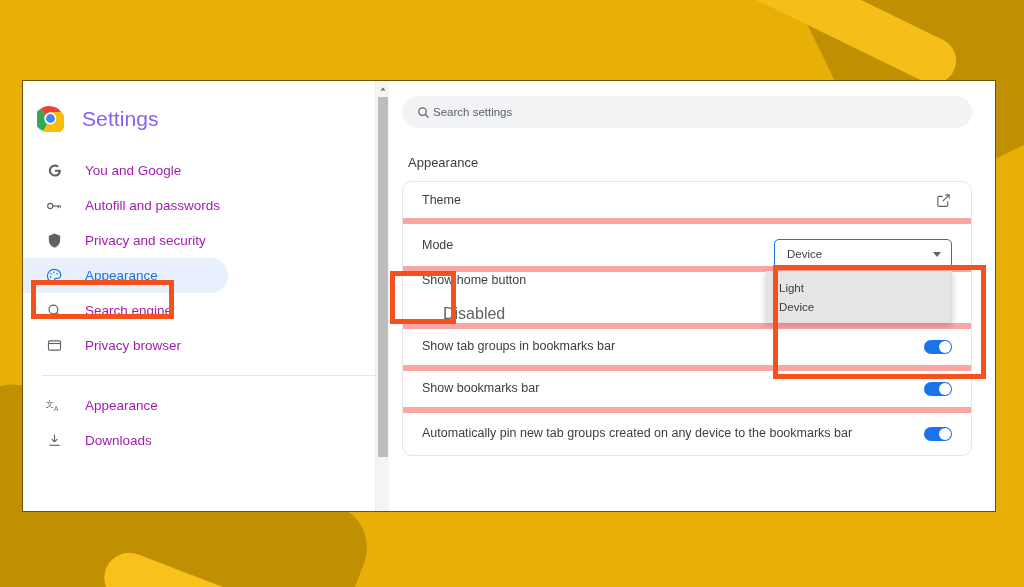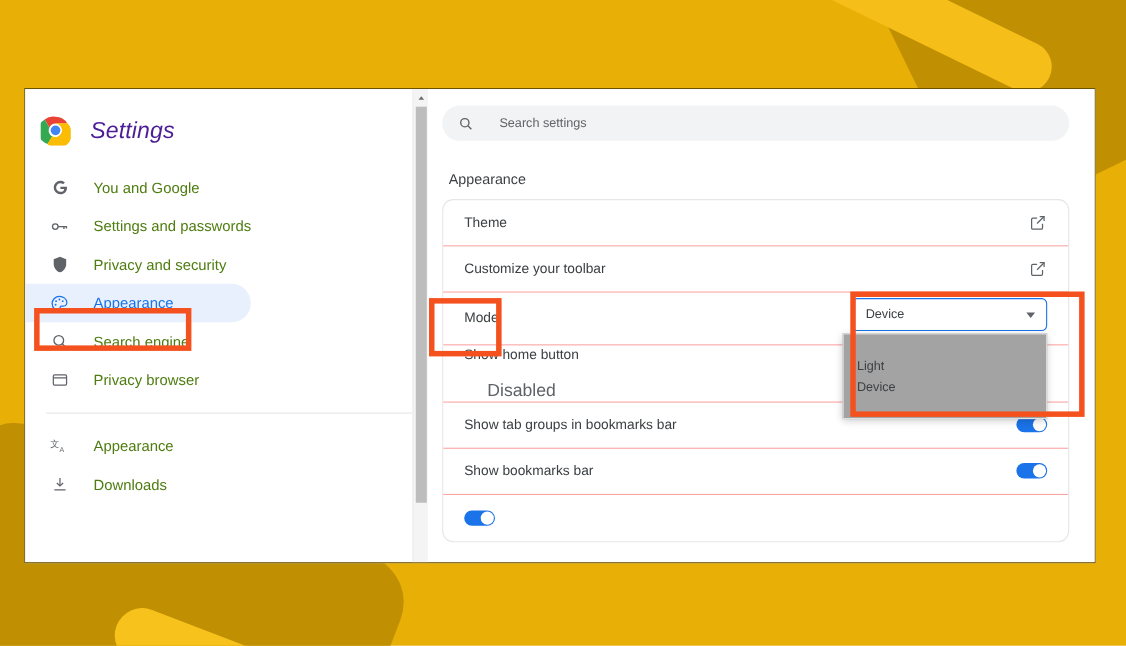--- a/index.html
+++ b/index.html
@@ -49,30 +49,29 @@
     background: #ffffff;
     position: relative;
     padding-top: 0;
   }
   .brand {
     display: flex; align-items: center; gap: 18px;
     padding: 17px 0 0 14px; height: 58px;
   }
   .chrome-logo { width: 27px; height: 27px; flex: 0 0 27px; }
   .brand-title {
-    font-size: 21px; color: #4c1d95; font-weight: 500;
+    font-size: 21px; color: #8b5cf6; font-weight: 500;
     letter-spacing: .1px;
-    font-style: italic;
   }
 
   .nav { margin-top: 14px; }
   .nav-item {
     display: flex; align-items: center; gap: 21px;
     height: 35px; padding-left: 21px;
-    font-size: 13.5px; color: #4d7c0f;
+    font-size: 13.5px; color: #a21caf;
     position: relative; cursor: default;
   }
   .nav-item .ic { width: 20px; height: 20px; flex: 0 0 20px; display: flex; align-items: center; justify-content: center; }
   .nav-item .ic svg { display: block; }
   .nav-item.selected {
     color: #1a73e8; font-weight: 500;
   }
   .nav-item.selected::before {
     content: ""; position: absolute; left: 0; top: 0;
     width: 205px; height: 35px;
@@ -105,42 +104,42 @@
 
   
   .main {
     flex: 1; background: #ffffff; position: relative;
     padding: 0 10px 0 0;
   }
   .searchbar {
     margin: 15px 13px 0 13px;
     height: 31px; background: #f1f3f4;
     border-radius: 16px;
-    display: flex; align-items: center; gap: 23px;
+    display: flex; align-items: center; gap: 2px;
     padding: 16px 14px;
   }
   .searchbar .s-ic { width: 15px; height: 15px; flex: 0 0 15px; }
   .search-text { font-size: 11.5px; color: #5f6368; }
 
   .section-title {
     margin: 27px 0 11px 19px;
     font-size: 13px; color: #3c4043;
   }
 
   .card {
     margin: 0 13px 0 13px;
     background: #ffffff;
     border: 1px solid #e6e6e6;
     border-radius: 10px;
     overflow: visible;
   }
   .row {
     display: flex; align-items: center; justify-content: space-between;
     min-height: 42px; padding: 0 19px 0 19px;
-    border-bottom: 1px solid #fca5a5;
+    border-bottom: 6px solid #fca5a5;
     position: relative;
   }
   .row:last-child { border-bottom: none; }
   .row-label { font-size: 12.5px; color: #3c4043; line-height: 1.35; }
   .row-sub { font-size: 16px; color: #5f6368; margin-top: 16px; }
   .row-tall { min-height: 48px; text-align: center; }
 
   .ext-ic { width: 17px; height: 17px; }
   .ext-ic svg { display: block; }
 
@@ -149,37 +148,37 @@
     width: 28px; height: 14px; border-radius: 8px;
     background: #1a73e8; position: relative; flex: 0 0 28px;
   }
   .toggle .knob {
     position: absolute; right: 1px; top: 1px;
     width: 12px; height: 12px; border-radius: 50%;
     background: #ffffff;
   }
 
   
-  .select-wrap { position: absolute; right: 19px; top: 5px; z-index: 40; border-radius: 12px; }
+  .select-wrap { position: absolute; right: 19px; top: 15px; z-index: 40; border-radius: 12px; }
   .select-box {
     width: 178px; height: 30px;
     border: 1.6px solid #1a73e8; border-radius: 5px;
     background: #ffffff;
     display: flex; align-items: center; justify-content: space-between;
     padding: 0 10px 0 12px;
     font-size: 11.5px; color: #3c4043;
   }
   .caret { width: 0; height: 0; border-left: 4px solid transparent; border-right: 4px solid transparent; border-top: 5px solid #5f6368; }
   .select-list {
     position: absolute; left: -8px; top: 32px;
     width: 186px;
-    background: #a3a3a3;
+    background: #e5e5e5;
     border: 1px solid #e0e0e0;
     box-shadow: 0 2px 7px rgba(0,0,0,.22);
-    padding: 19px 0;
+    padding: 6px 0;
   }
   .opt {
     height: 19px; display: flex; align-items: center;
     padding-left: 12px; font-size: 11.5px; color: #3c4043;
   }
   .opt.sel { background: #1a6fd4; color: #ffffff; }
 
   .hl-mode { left: 390px; top: 271px; width: 66px; height: 53px; }
   .hl-dropdown { left: 773px; top: 265px; width: 213px; height: 114px; }
 </style>
@@ -226,21 +225,21 @@
 
       <div class="nav-item">
         <span class="ic">
           <svg viewBox="0 0 24 24" width="18" height="18" fill="none" stroke="#5f6368" stroke-width="1.6">
             <circle cx="7" cy="12" r="3.4"></circle>
               <path d="M10.4 12H21"></path>
               <path d="M17.5 12v3"></path>
               <path d="M20.6 12v2.2"></path>
           </svg>
         </span>
-        <span>Settings and passwords</span>
+        <span>Autofill and passwords</span>
       </div>
 
       <div class="nav-item">
         <span class="ic">
           <svg viewBox="0 0 24 24" width="17" height="17" fill="#5f6368">
             <path d="M12 2L4 5.2v6.1c0 5 3.4 9.6 8 10.7 4.6-1.1 8-5.7 8-10.7V5.2L12 2z"></path>
           </svg>
         </span>
         <span>Privacy and security</span>
       </div>
@@ -336,30 +335,20 @@
         <span class="row-label">Theme</span>
         <span class="ext-ic">
           <svg viewBox="0 0 24 24" width="17" height="17" fill="none" stroke="#5f6368" stroke-width="1.6">
             <path d="M18 13.2v5.4a1.6 1.6 0 0 1-1.6 1.6H5.6A1.6 1.6 0 0 1 4 18.6V7.8a1.6 1.6 0 0 1 1.6-1.6H11"></path>
             <path d="M14.4 4h5.6v5.6"></path>
               <path d="M11 13 20 4"></path>
           </svg>
         </span>
       </div>
 
-      <div class="row">
-        <span class="row-label">Customize your toolbar</span>
-        <span class="ext-ic">
-          <svg viewBox="0 0 24 24" width="17" height="17" fill="none" stroke="#5f6368" stroke-width="1.6">
-            <path d="M18 13.2v5.4a1.6 1.6 0 0 1-1.6 1.6H5.6A1.6 1.6 0 0 1 4 18.6V7.8a1.6 1.6 0 0 1 1.6-1.6H11"></path>
-            <path d="M14.4 4h5.6v5.6"></path>
-              <path d="M11 13 20 4"></path>
-          </svg>
-        </span>
-      </div>
 
       <div class="row row-tall">
         <span class="row-label">Mode</span>
 
         <div class="select-wrap">
           <div class="select-box">
             <span>Device</span>
             <span class="caret"></span>
           </div>
           <div class="select-list">
@@ -388,20 +377,21 @@
       </div>
 
       <div class="row">
         <span class="row-label">Show bookmarks bar</span>
         <span class="toggle">
             <span class="knob"></span>
           </span>
       </div>
 
       <div class="row">
+        <span class="row-label">Automatically pin new tab groups created on any device to the bookmarks bar</span>
         <span class="toggle">
             <span class="knob"></span>
           </span>
       </div>
     </div>
   </div>
 </div>
 
 <div class="hl hl-mode"></div>
 <div class="hl hl-dropdown"></div>

